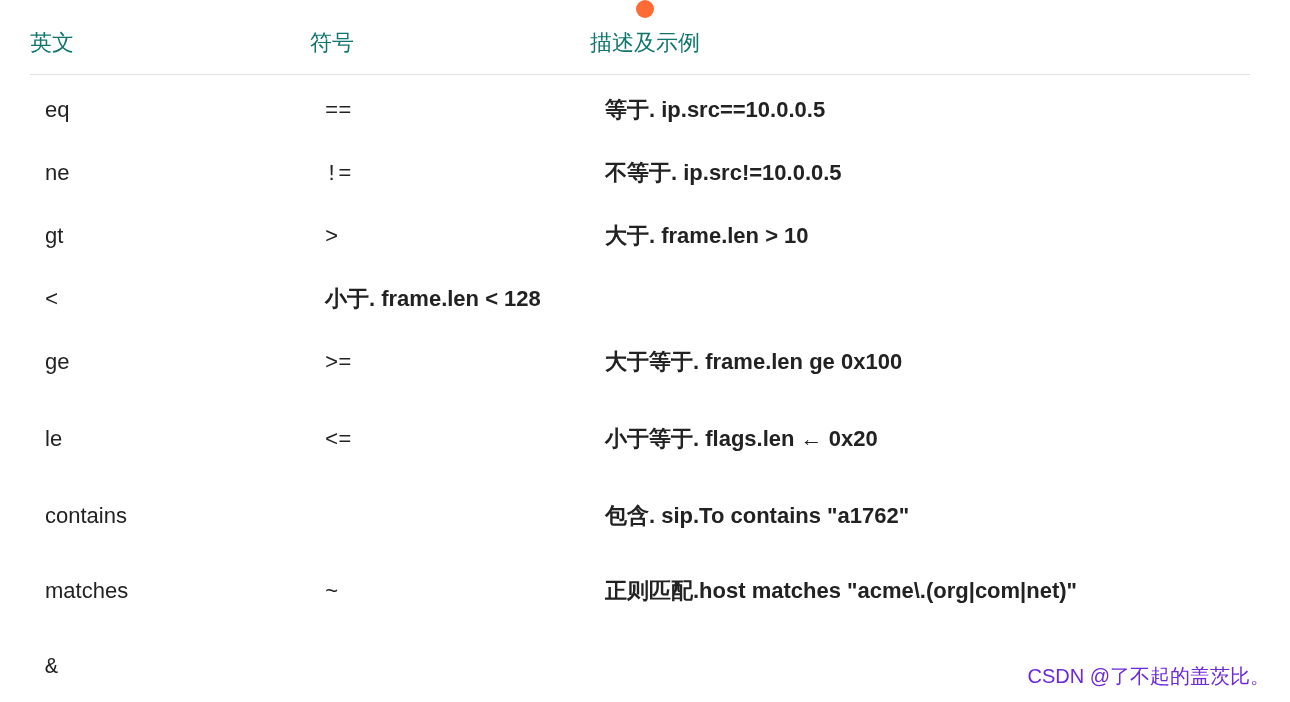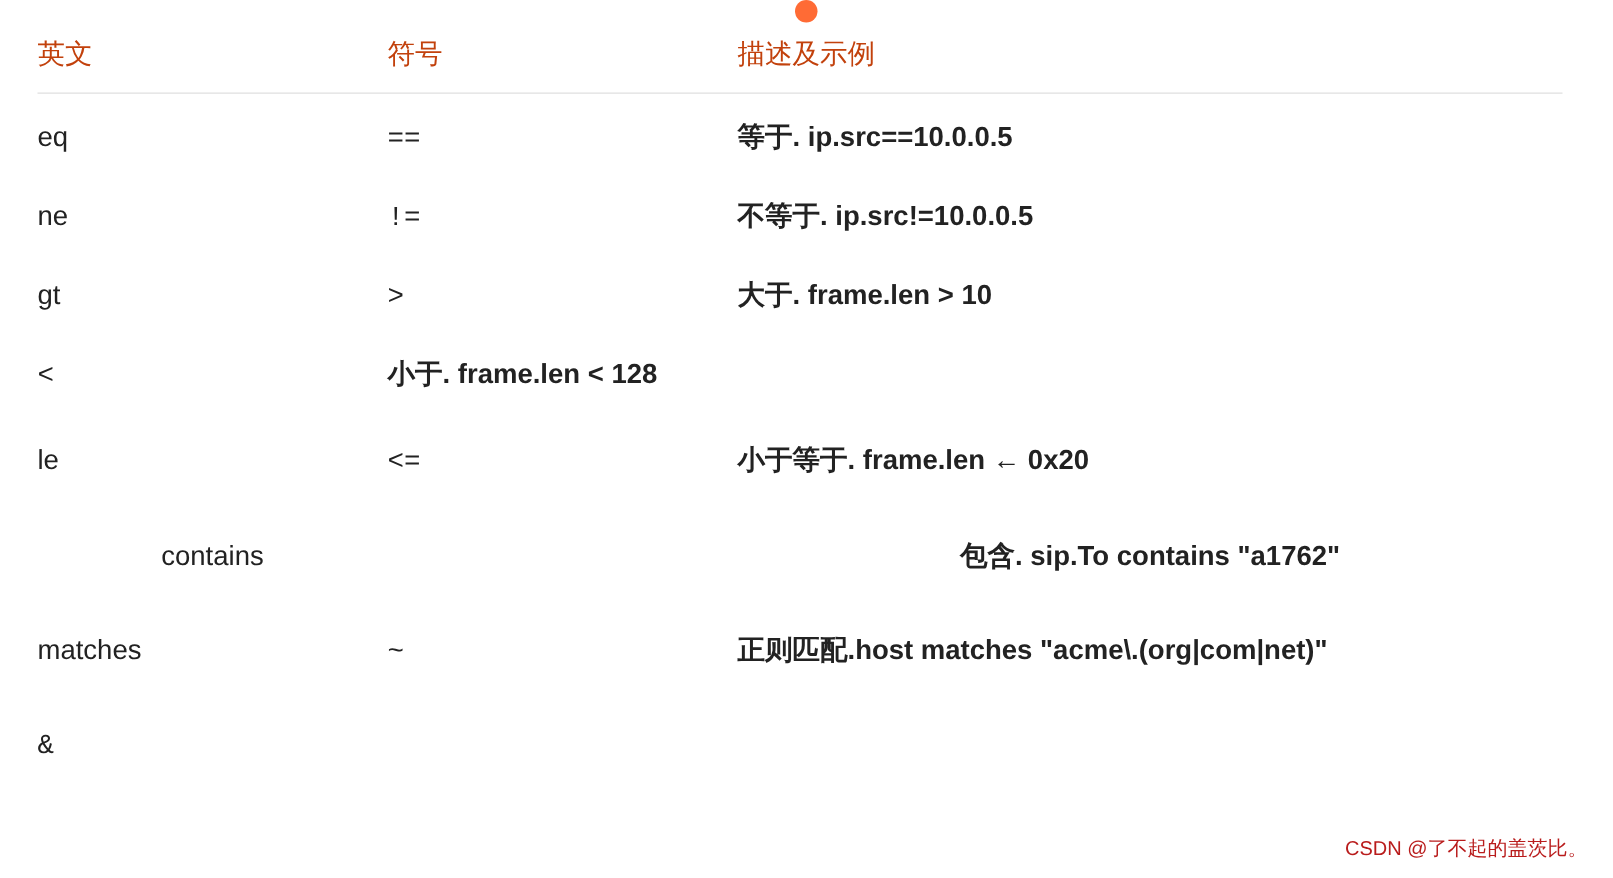--- a/index.html
+++ b/index.html
@@ -30,56 +30,57 @@
       display: grid;
       grid-template-columns: 280px 280px 1fr;
       padding: 8px 0 16px 0;
       border-bottom: 1px solid #e0e0e0;
       margin-bottom: 4px;
     }
 
     .header-cell {
       font-size: 22px;
       font-weight: 400;
-      color: #c2410c;
+      color: #0f766e;
     }
 
     .data-row {
       display: grid;
       grid-template-columns: 280px 280px 1fr;
       padding: 14px 0;
       border-bottom: none;
       align-items: baseline;
     }
 
     .cell {
       font-size: 22px;
       color: #222;
       line-height: 1.5;
+      margin-left: 15px;
     }
 
     .cell.english {
       font-weight: 400;
     }
 
     .cell.symbol {
       font-weight: 400;
       font-family: "Courier New", Courier, monospace;
     }
 
     .cell.description {
       font-weight: 700;
     }
 
     .watermark {
       position: absolute;
       bottom: 12px;
       right: 20px;
-      font-size: 16px;
-      color: #b91c1c;
+      font-size: 20px;
+      color: #6d28d9;
     }
 
     .orange-dot {
       position: absolute;
       top: 0;
       left: 50%;
       transform: translateX(-50%);
       width: 18px;
       height: 18px;
       background-color: #ff6b35;
@@ -115,28 +116,33 @@
     <div class="cell english">gt</div>
     <div class="cell symbol">&gt;</div>
     <div class="cell description">大于. frame.len &gt; 10</div>
   </div>
 
   <div class="data-row">
     <div class="cell symbol">&lt;</div>
     <div class="cell description">小于. frame.len &lt; 128</div>
   </div>
 
+  <div class="data-row" style="margin-bottom: 8px;">
+    <div class="cell english">ge</div>
+    <div class="cell symbol">&gt;=</div>
+    <div class="cell description">大于等于. frame.len ge 0x100</div>
+  </div>
 
   <div class="data-row" style="padding-top: 20px; margin-bottom: 8px;">
     <div class="cell english">le</div>
     <div class="cell symbol">&lt;=</div>
-    <div class="cell description">小于等于. frame.len ← 0x20</div>
+    <div class="cell description">小于等于. flags.len ← 0x20</div>
   </div>
 
-  <div class="data-row" style="padding-top: 20px; margin-bottom: 8px; text-align: center;">
+  <div class="data-row" style="padding-top: 20px; margin-bottom: 8px;">
     <div class="cell english">contains</div>
     <div class="cell symbol"></div>
     <div class="cell description">包含. sip.To contains "a1762"</div>
   </div>
 
   <div class="data-row" style="padding-top: 20px; margin-bottom: 8px;">
     <div class="cell english">matches</div>
     <div class="cell symbol">~</div>
     <div class="cell description">正则匹配.host matches "acme\.(org|com|net)"</div>
   </div>

